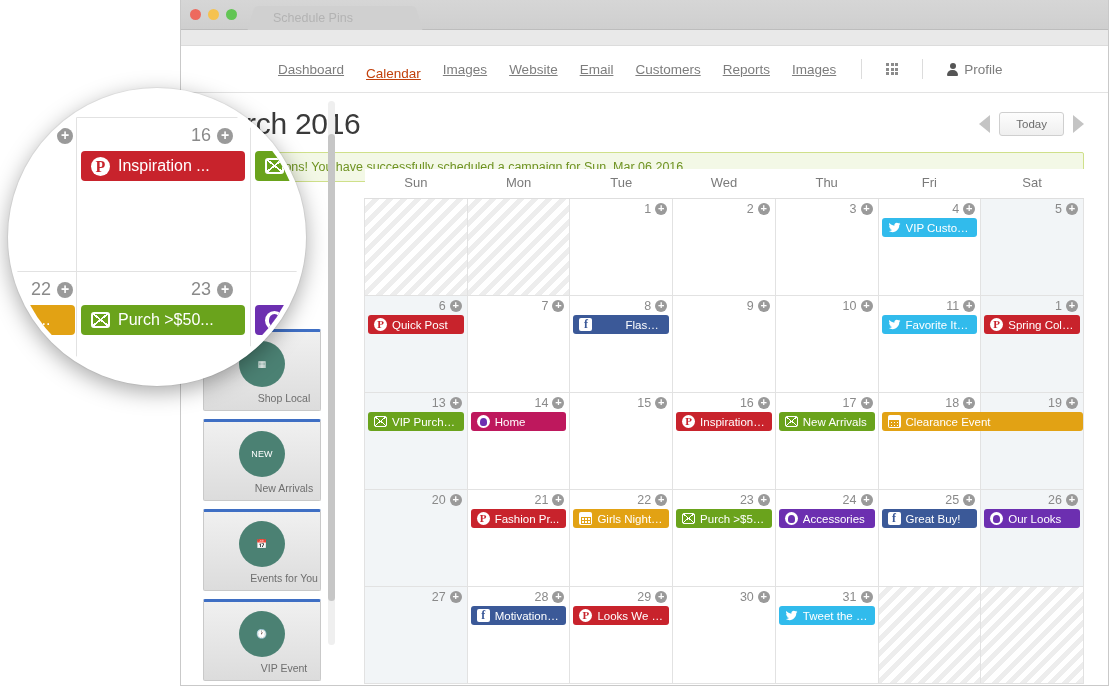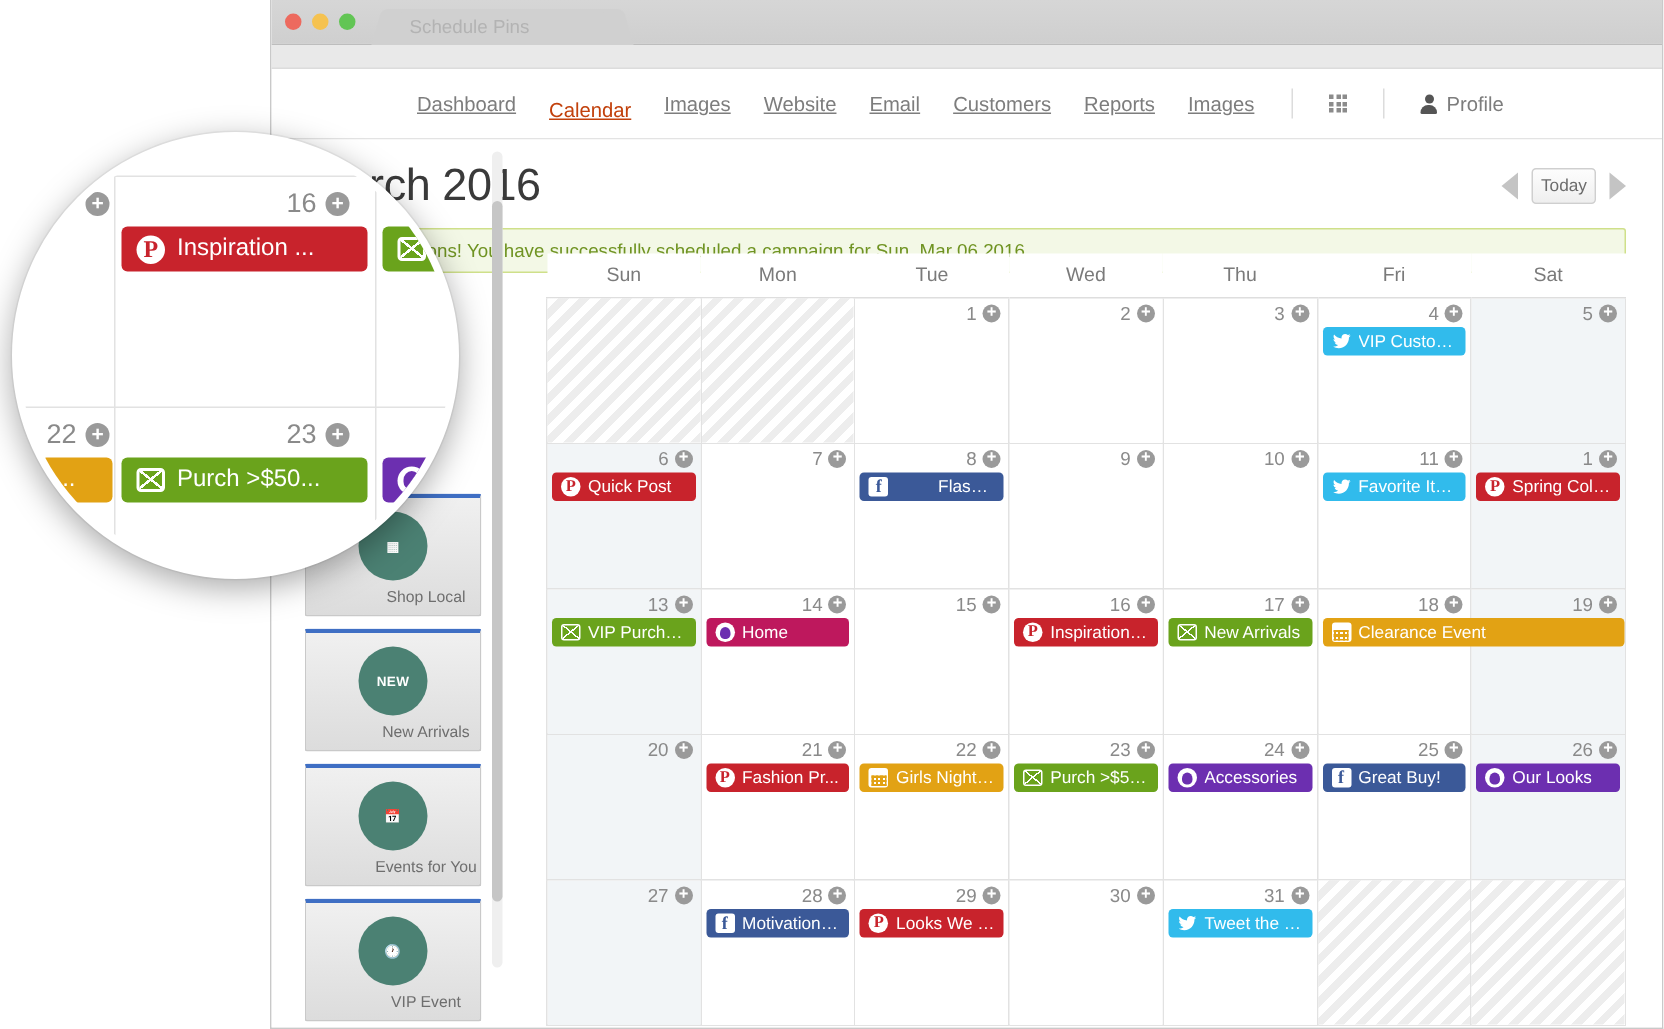--- a/index.html
+++ b/index.html
@@ -86,21 +86,21 @@
   
   #page { position:relative; height: 592px; background:#fff; }
   #pagehead { padding: 14px 24px 0 24px; display:flex; align-items:center; }
   #month-title { font-size: 30px; color:#3a3a3a; font-weight: normal; letter-spacing:-0.3px; }
   #navctrl { margin-left:auto; display:flex; align-items:center; gap:9px; }
   .arrow { width:0;height:0;border-top:9px solid transparent;border-bottom:9px solid transparent; cursor:pointer;}
   .arrow.left { border-right:11px solid #c4c4c4; }
   .arrow.right { border-left:11px solid #c4c4c4; }
   #today-btn {
     border:1px solid #cfcfcf; border-radius:3px; background:linear-gradient(#fdfdfd,#efefef);
-    font-size:11.5px; color:#6c6c6c; padding:5px 5px; cursor:pointer;
+    font-size:11.5px; color:#6c6c6c; padding:5px 16px; cursor:pointer;
   }
   #alert {
     margin: 11px 24px 0 24px; background:#f3f8e6; border:1px solid #cfe08a;
     color:#6f9322; font-size:12.5px; padding:7px 11px; border-radius:2px;
   }
 
   
   #cal-wrap { position:absolute; left:183px; top:76px; right:24px; bottom:0; }
   #cal { width:100%; border-collapse:collapse; table-layout:fixed; }
   #cal th {
@@ -168,21 +168,21 @@
     width:118px; margin: 0 auto 8px auto; background:linear-gradient(#f0f0f0,#dcdcdc);
     border:1px solid #c9c9c9; border-top:3px solid #3f6fc4; border-radius:2px;
     padding: 9px 0 6px; text-align:center; cursor:pointer;
   }
   #sidebar .circle {
     width:46px;height:46px;border-radius:50%;background:#4b8173; margin:0 auto 5px;
     position:relative;
   }
   #sidebar .circle .g {
     position:absolute; inset:0; display:flex; align-items:center; justify-content:center;
-    color:#fff; font-size:9px; font-weight:bold; letter-spacing:0.2px;
+    color:#fff; font-size:9px; font-weight:normal; letter-spacing:0.2px;
   }
   #sidebar .tname { font-size:10.5px; color:#6e6e6e;padding-left:44px; }
   #sb-scroll { position:absolute; right:6px; top:8px; bottom:40px; width:7px; background:#efefef;
     border-radius:4px;}
   #sb-scroll i{ position:absolute; left:0; top:6%; width:7px; height:86%; background:#c6c6c6;
     border-radius:4px; display:block;}
 
   
   #mag {
     position:absolute; left:8px; top:88px; width:298px; height:298px;

